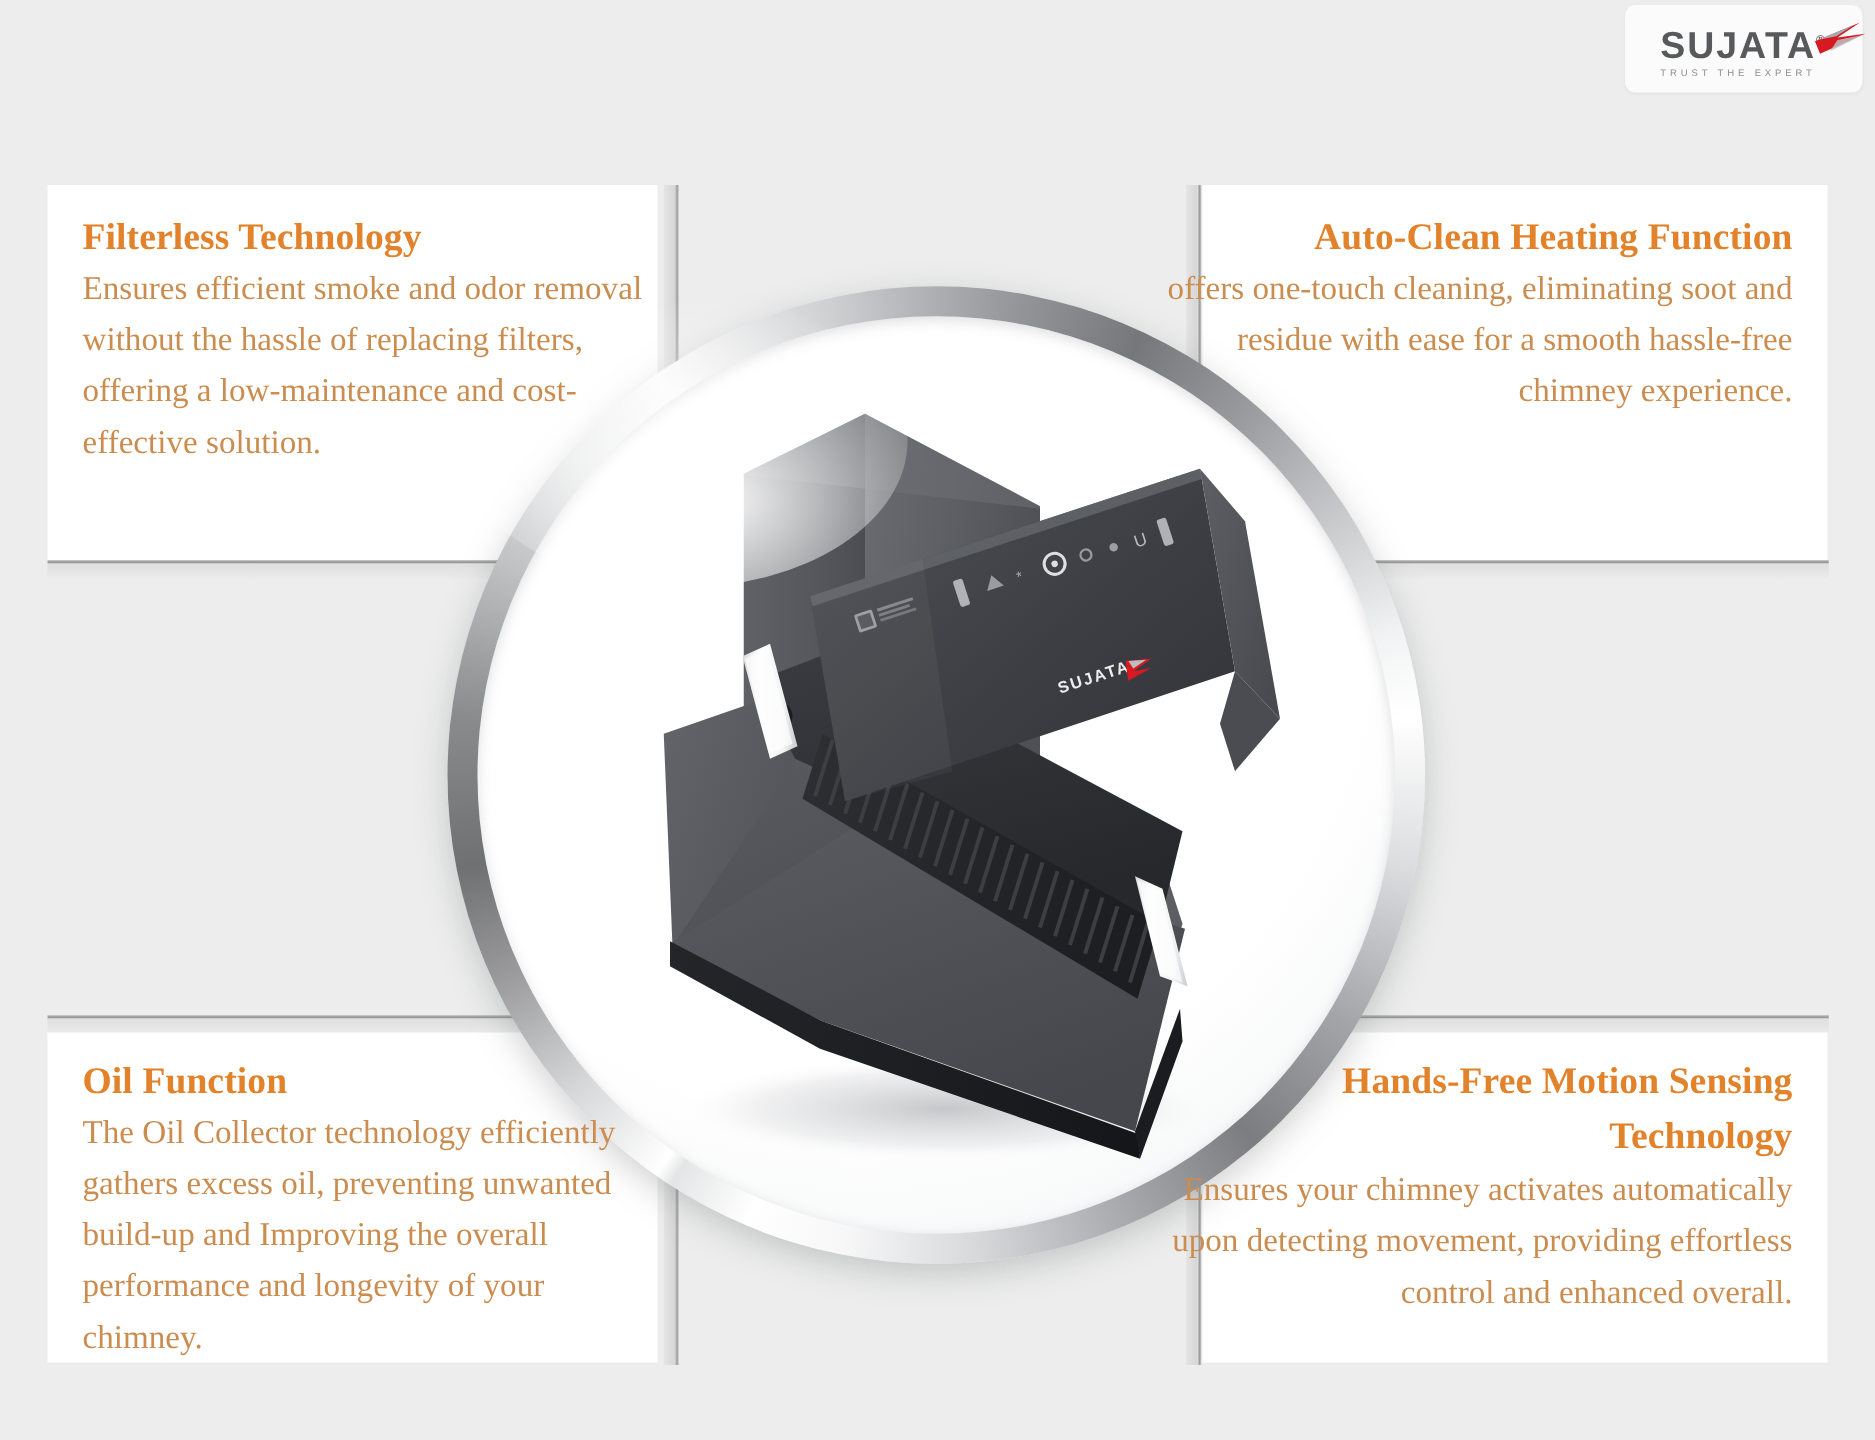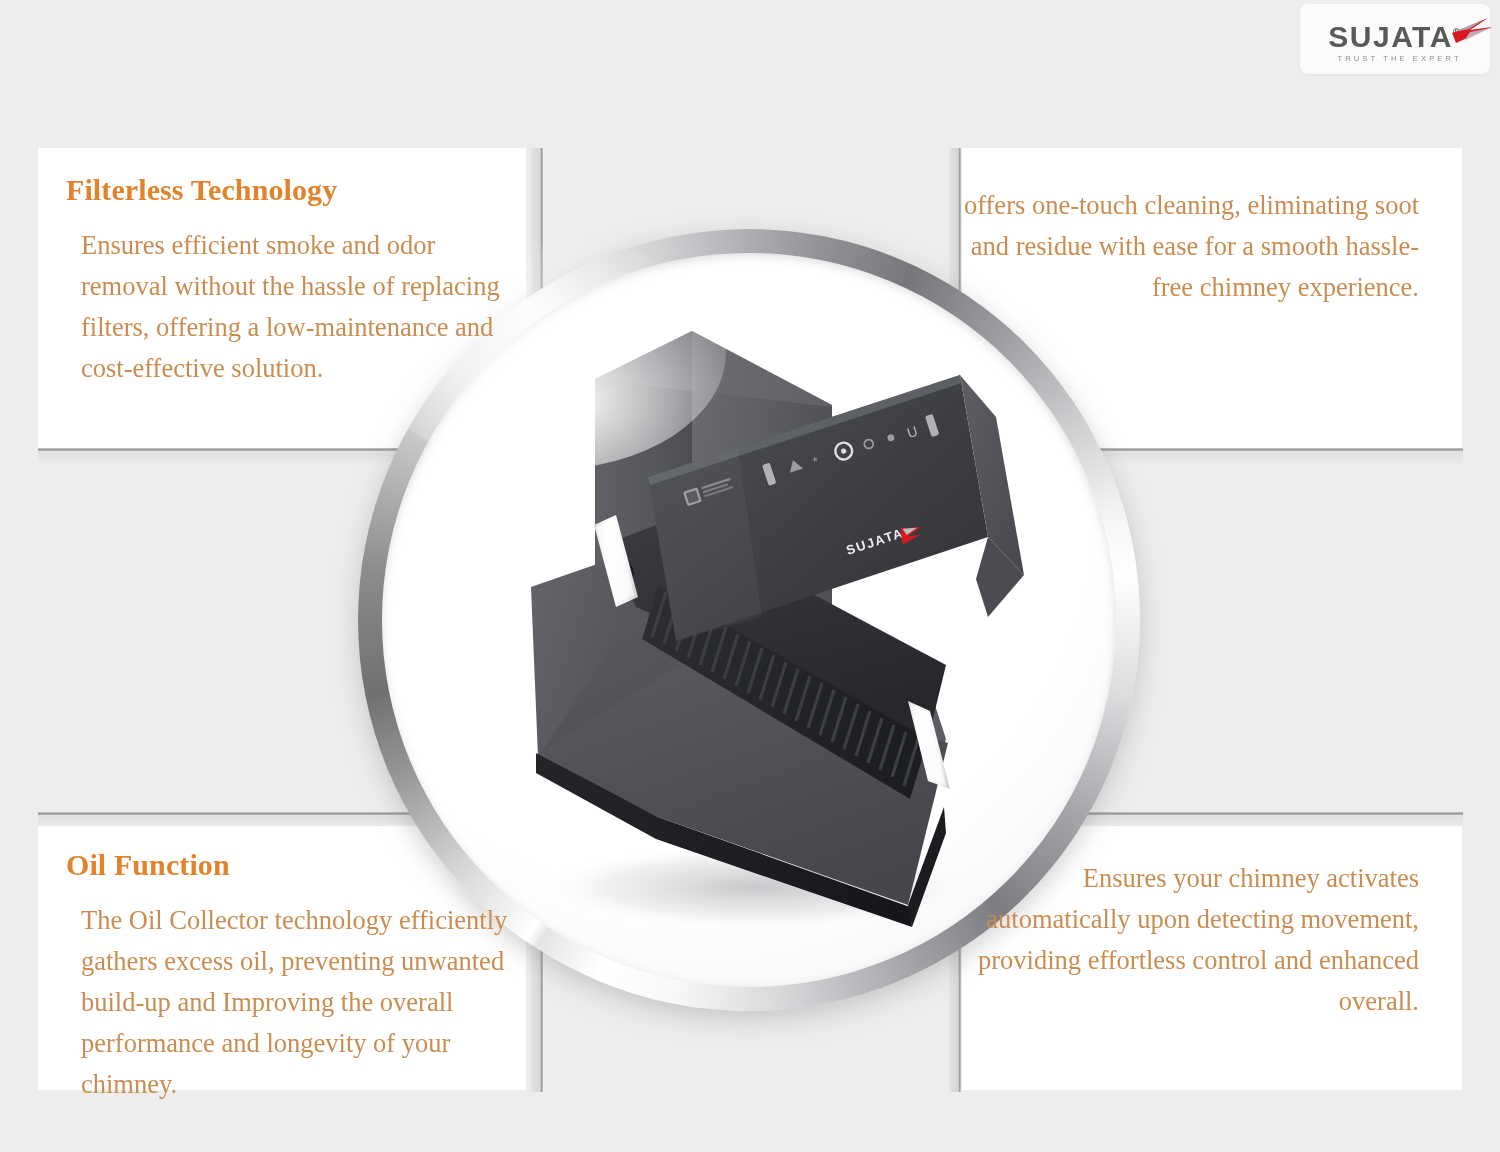--- a/index.html
+++ b/index.html
@@ -26,21 +26,21 @@
   .card.bl{left:38px;top:826px;width:488px;height:264px;}
   .card.br{left:962px;top:826px;width:500px;height:264px;}
 
   
   .block{position:absolute;font-family:Liberation Serif, serif;}
   .heading{
     color:#e2822a;font-weight:bold;font-size:30px;line-height:40px;
     letter-spacing:.1px;margin:0;
   }
   .body-txt{
-    color:#cb8c4f;font-size:26.5px;line-height:41px;margin:15px;font-weight:400;
+    color:#cb8c4f;font-size:26.5px;line-height:41px;margin:0;font-weight:400;
   }
   .blk-tl{left:66px;top:170px;width:470px;text-align:left;}
   .blk-tr{left:930px;top:170px;width:504px;text-align:right;}
   .blk-bl{left:66px;top:845px;width:470px;text-align:left;}
   .blk-br{left:930px;top:843px;width:504px;text-align:right;}
   .blk-br .heading{line-height:44px;}
 
   
   #hero{position:absolute;left:358px;top:229px;width:782px;height:782px;}
   #ring-outer{
@@ -81,21 +81,21 @@
   #logo .wrap{position:relative;padding:4px 6px 2px 6px;}
   #logo .word{
     font-family:"Liberation Sans", sans-serif;
     font-weight:bold;font-size:30px;letter-spacing:1.5px;color:#58595b;
     line-height:30px;
   }
   #logo .reg{font-size:10px;vertical-align:super;color:#58595b;}
   #logo .tag{
     font-family:"Liberation Sans", sans-serif;
     font-size:7.6px;letter-spacing:3.1px;color:#8d8e90;margin-top:2px;
-    text-align:right;
+    text-align:left;
   }
   #logo .mark{position:absolute;right:-26px;top:2px;width:44px;height:30px;}
 </style>
 </head>
 <body>
 
 <div id="bg">
   <div class="vline" style="left:540px;top:148px;height:302px;"></div>
   <div class="vline" style="left:958px;top:148px;height:302px;"></div>
   <div class="vline" style="left:540px;top:826px;height:266px;"></div>
@@ -268,29 +268,31 @@
 
   <div id="ring-gloss"></div>
 </div>
 
 <div class="block blk-tl">
   <p class="heading">Filterless Technology</p>
   <p class="body-txt">Ensures efficient smoke and odor removal without the hassle of replacing filters, offering a low-maintenance and cost-effective solution.</p>
 </div>
 
 <div class="block blk-tr">
+  <p class="heading">Auto-Clean Heating Function</p>
   <p class="body-txt">offers one-touch cleaning, eliminating soot and residue with ease for a smooth hassle-free chimney experience.</p>
 </div>
 
 <div class="block blk-bl">
   <p class="heading">Oil Function</p>
   <p class="body-txt">The Oil Collector technology efficiently gathers excess oil, preventing unwanted build-up and Improving the overall  performance and longevity of your chimney.</p>
 </div>
 
 <div class="block blk-br">
+  <p class="heading">Hands-Free Motion Sensing Technology</p>
   <p class="body-txt">Ensures your chimney activates automatically upon detecting movement, providing effortless control and enhanced overall.</p>
 </div>
 
 <div id="logo">
   <div class="wrap">
     <div class="word"><span>SUJATA</span><span class="reg">®</span></div>
     <div class="tag">TRUST THE EXPERT</div>
     <svg class="mark" viewBox="0 0 44 30" xmlns="http://www.w3.org/2000/svg">
       <path d="M2 17 L38 2 L20 14 L42 11 L6 27 Z" fill="#d71921"></path>
       <path d="M4 16 L33 4 L19 13 Z" fill="#a7a9ac"></path>

